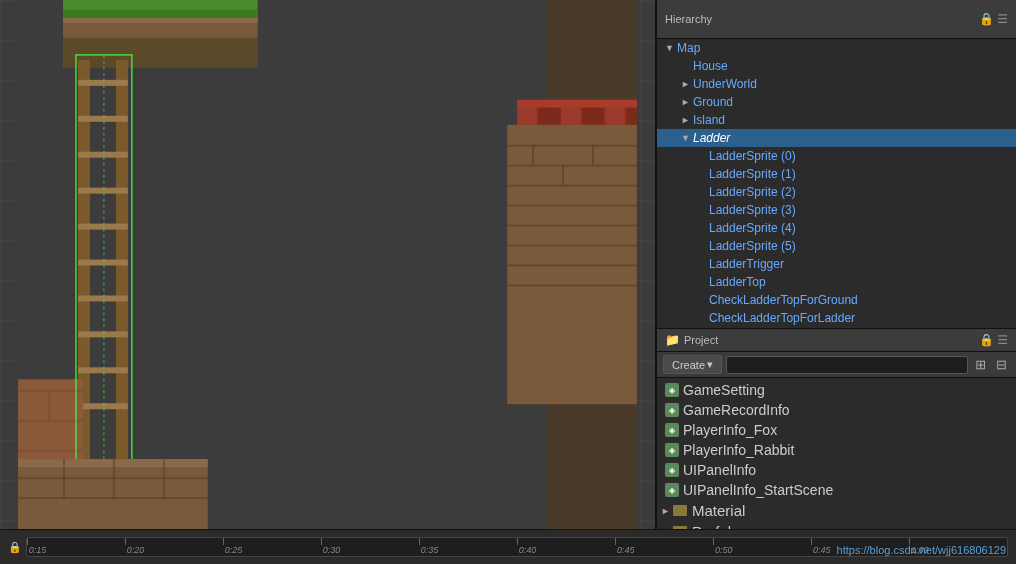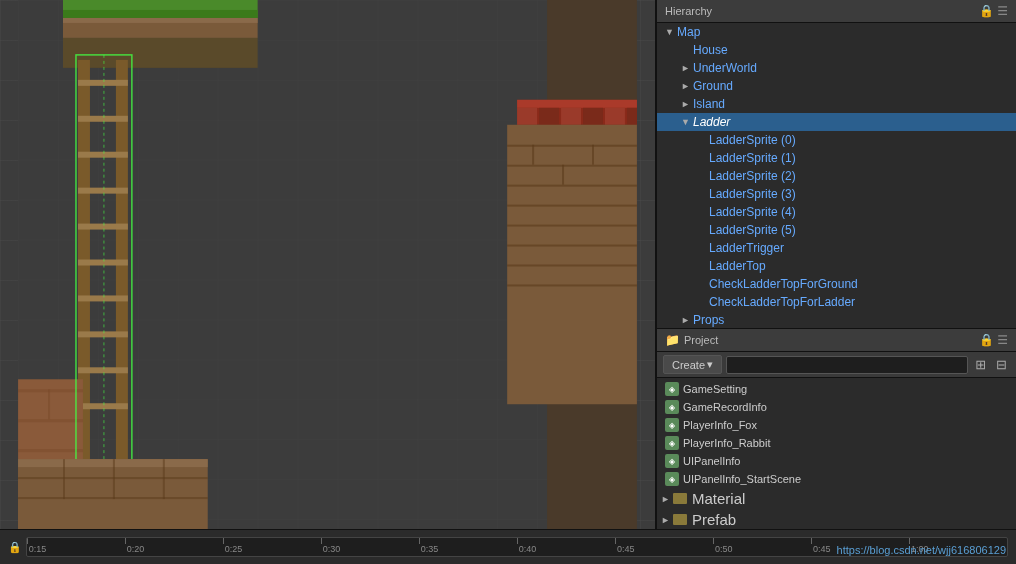--- a/index.html
+++ b/index.html
@@ -59,21 +59,21 @@
     }
 
     .hierarchy-panel {
       flex: 1;
       overflow-y: auto;
       border-bottom: 1px solid #111;
     }
 
     .panel-header {
       background: #3c3c3c;
-      padding: 4px 8px;
+      padding: 12px 8px;
       font-size: 11px;
       color: #bbb;
       border-bottom: 1px solid #111;
       display: flex;
       align-items: center;
       gap: 4px;
     }
 
     .hierarchy-item {
       padding: 2px 0;
@@ -195,21 +195,21 @@
       display: inline-flex;
       align-items: center;
       justify-content: center;
       font-size: 8px;
       color: white;
       flex-shrink: 0;
     }
 
     .project-item-label {
       color: #ccc;
-      font-size: 11px;
+      font-size: 14px;
     }
 
     
     .bottom-bar {
       height: 35px;
       background: #2b2b2b;
       border-top: 1px solid #111;
       display: flex;
       align-items: center;
       padding: 0 8px;
@@ -226,22 +226,23 @@
       position: relative;
       overflow: hidden;
       display: flex;
       align-items: center;
     }
 
     .ruler-marks {
       display: flex;
       width: 100%;
       height: 100%;
-      align-items: flex-end;
+      align-items: center;
       padding-bottom: 2px;
+      font-style: italic;
     }
 
     .ruler-mark {
       flex: 1;
       display: flex;
       flex-direction: column;
       align-items: flex-start;
       position: relative;
     }
 

